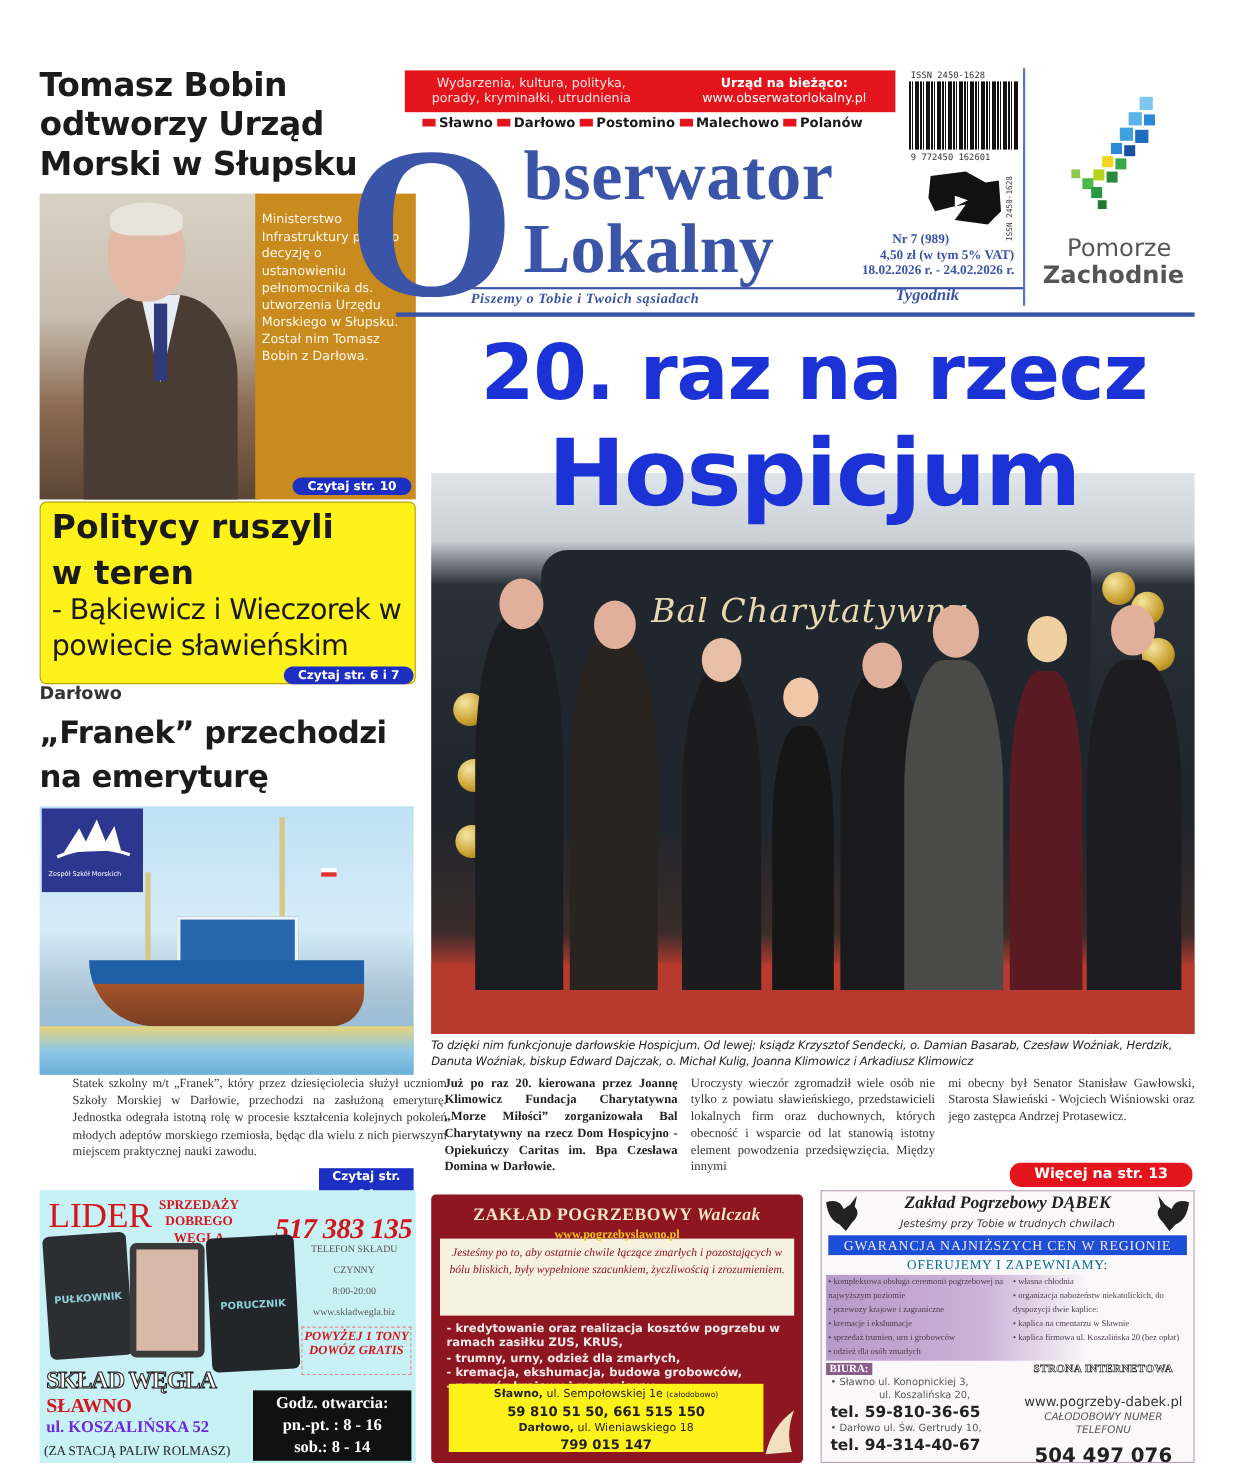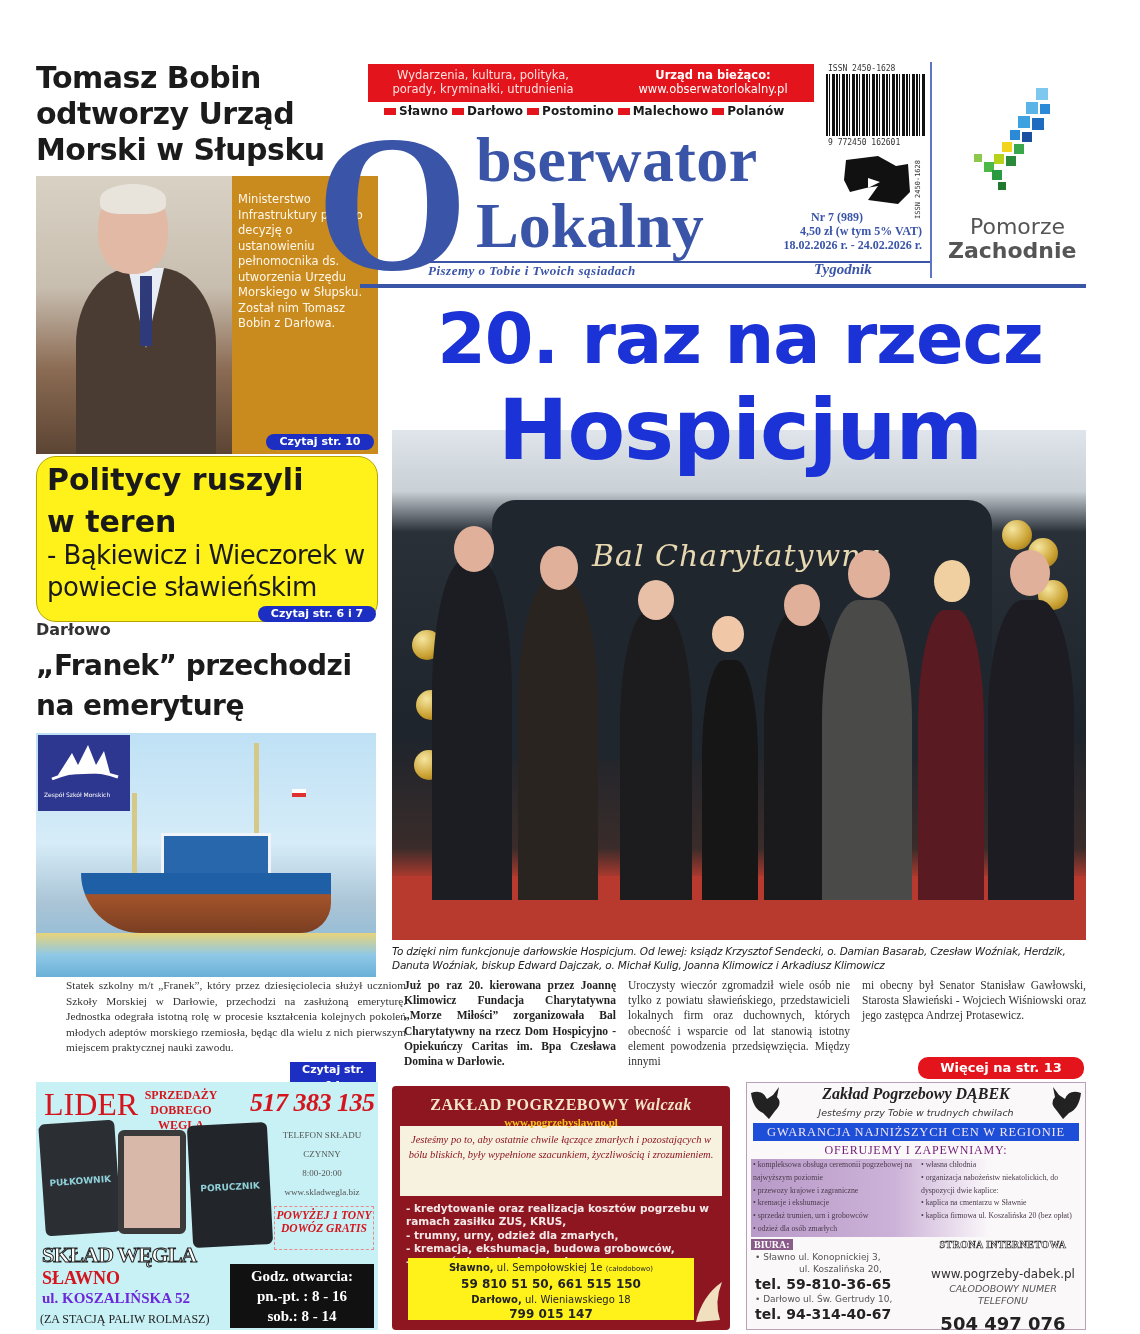--- a/index.html
+++ b/index.html
@@ -11,21 +11,21 @@
   .photo-bobin { left: 36px; top: 176px; width: 200px; height: 278px; background: linear-gradient(180deg,#d9d2c4 0%,#c8beb0 40%,#8a6a52 70%,#5c4534 100%); overflow: hidden; }
   .bobin-head { position: absolute; left: 62px; top: 12px; width: 70px; height: 86px; border-radius: 45%; background: #e2b9a5; }
   .bobin-hair { position: absolute; left: 64px; top: 8px; width: 66px; height: 30px; border-radius: 50% 50% 30% 30%; background: #e8e4dc; }
   .bobin-suit { position: absolute; left: 40px; top: 92px; width: 140px; height: 190px; background: #4a3c33; border-radius: 40% 40% 0 0; }
   .bobin-shirt { position: absolute; left: 92px; top: 92px; width: 36px; height: 80px; background: #e8ecf4; clip-path: polygon(0 0,100% 0,50% 100%); }
   .bobin-tie { position: absolute; left: 104px; top: 100px; width: 12px; height: 70px; background: #2e3a7a; }
   .bobin-box { left: 232px; top: 176px; width: 146px; height: 278px; background: #c98a1e; }
   .bobin-text { position: absolute; left: 6px; top: 16px; width: 132px; font-family: "DejaVu Sans", sans-serif; font-size: 11.5px; line-height: 15.5px; color: #fff7e8; }
   .read-pill { background: #1c2fc2; color: #ffffff; font-family: "DejaVu Sans", sans-serif; font-weight: bold; font-size: 11px; line-height: 16px; padding: 0 8px; border-radius: 9px; text-align: center; }
 
-  .polit-box { left: 36px; top: 456px; width: 342px; height: 166px; background: #fff21a; border: 1px solid #b7a400; border-radius: 20px; }
+  .polit-box { left: 36px; top: 456px; width: 342px; height: 166px; background: #fff21a; border: 1px solid #b7a400; border-radius: 6px; }
   .polit-title { position: absolute; left: 10px; top: 2px; font-family: "DejaVu Sans", sans-serif; font-weight: bold; font-size: 30px; line-height: 42px; color: #1a1a1a; }
   .polit-sub { position: absolute; left: 10px; top: 82px; font-family: "DejaVu Sans", sans-serif; font-size: 26px; line-height: 32px; color: #1a1a1a; letter-spacing: -0.6px; }
 
   .section-label { left: 36px; top: 620px; font-family: "DejaVu Sans", sans-serif; font-weight: bold; font-size: 16px; color: #333; }
   .franek-title { left: 36px; top: 646px; width: 340px; font-family: "DejaVu Sans", sans-serif; font-weight: bold; font-size: 28px; line-height: 40px; color: #1b1b1b; letter-spacing: -0.5px; }
   .ship-photo { left: 36px; top: 733px; width: 340px; height: 244px; background: linear-gradient(180deg,#bfe1f5 0%,#d6ecf8 45%,#aac4d6 70%,#7fb6d6 100%); overflow: hidden; }
   .ship-logo { position: absolute; left: 2px; top: 2px; width: 92px; height: 76px; background: #2e3790; }
   .ship-logo-text { position: absolute; left: 6px; top: 56px; font-size: 6px; color: #fff; font-family: "DejaVu Sans", sans-serif; }
   .ship-hull { position: absolute; left: 45px; top: 140px; width: 250px; height: 60px; background: linear-gradient(180deg,#1f5fa5 0%,#1f5fa5 35%,#a4542a 36%,#7a3e22 100%); border-radius: 0 0 40px 80px; }
   .ship-cabin { position: absolute; left: 125px; top: 100px; width: 110px; height: 45px; background: #2867ab; border: 3px solid #f0f4f8; }
@@ -76,21 +76,21 @@
   .col { top: 978px; font-family: "Liberation Serif", serif; font-size: 11.5px; line-height: 15.2px; color: #333; text-align: justify; }
   .col-1 { left: 404px; width: 212px; font-weight: bold; color: #222; }
   .col-2 { left: 628px; width: 222px; }
   .col-3 { left: 862px; width: 224px; }
   .more-pill { left: 918px; top: 1057px; width: 166px; height: 22px; background: #e3141b; color: #fff; border-radius: 10px; text-align: center; font-family: "DejaVu Sans", sans-serif; font-weight: bold; font-size: 13px; line-height: 22px; }
 
   
   .ad-lider { left: 36px; top: 1082px; width: 342px; height: 248px; background: #c8f1f5; }
   .lider-logo { position: absolute; left: 8px; top: 4px; font-family: "Liberation Serif", serif; font-size: 32px; color: #d4151d; line-height: 36px; }
   .lider-tag { position: absolute; left: 90px; top: 6px; font-family: "Liberation Serif", serif; font-weight: bold; font-size: 12px; line-height: 15px; color: #d4151d; text-align: center; width: 110px; }
-  .lider-phone { position: absolute; left: 214px; top: 6px; font-family: "Liberation Serif", serif; font-weight: bold; font-style: italic; font-size: 26px; color: #d4151d; letter-spacing: -0.5px; }
+  .lider-phone { position: absolute; left: 214px; top: 20px; font-family: "Liberation Serif", serif; font-weight: bold; font-style: italic; font-size: 26px; color: #d4151d; letter-spacing: -0.5px; }
   .lider-info { position: absolute; left: 234px; top: 44px; width: 104px; font-family: "Liberation Serif", serif; font-size: 9px; line-height: 19px; color: #555; text-align: center; }
   .coal-bag { position: absolute; border-radius: 6px; }
   .lider-free { position: absolute; left: 238px; top: 124px; width: 100px; height: 44px; border: 1px dashed #e48a8a; font-family: "Liberation Serif", serif; font-weight: bold; font-style: italic; font-size: 11.5px; line-height: 13px; color: #d4151d; text-align: center; padding-top: 2px; }
   .lider-sklad { position: absolute; left: 6px; top: 160px; font-family: "Liberation Serif", serif; font-weight: bold; font-size: 22px; color: #ffffff; -webkit-text-stroke: 1px #222; letter-spacing: -1px; }
   .lider-town { position: absolute; left: 6px; top: 186px; font-family: "Liberation Serif", serif; font-weight: bold; font-size: 18px; color: #d4151d; }
   .lider-addr { position: absolute; left: 6px; top: 208px; font-family: "Liberation Serif", serif; font-weight: bold; font-size: 15px; color: #6d28d9; }
   .lider-note { position: absolute; left: 4px; top: 230px; font-family: "Liberation Serif", serif; font-size: 12px; color: #222; }
   .lider-hours { position: absolute; left: 194px; top: 182px; width: 144px; height: 64px; background: #111; color: #fff; font-family: "Liberation Serif", serif; font-weight: bold; font-size: 15px; line-height: 20px; text-align: center; padding-top: 2px; }
 
   .ad-walczak { left: 392px; top: 1086px; width: 338px; height: 244px; background: #8e1620; border-radius: 4px; }
@@ -101,21 +101,21 @@
   .walczak-motto { position: absolute; left: 14px; top: 46px; width: 310px; text-align: center; font-family: "Liberation Serif", serif; font-style: italic; font-size: 10.5px; line-height: 15px; color: #8e1620; }
   .walczak-list { position: absolute; left: 14px; top: 116px; width: 320px; font-family: "DejaVu Sans", sans-serif; font-weight: bold; font-size: 10.5px; line-height: 13.3px; color: #f5e8e8; }
   .walczak-yellow { position: absolute; left: 16px; top: 172px; width: 286px; height: 62px; background: #fff21a; font-family: "DejaVu Sans", sans-serif; font-size: 10px; line-height: 15px; color: #222; text-align: center; padding-top: 2px; }
   .walczak-yellow b { font-weight: bold; }
   .walczak-num { font-weight: bold; font-size: 12px; }
 
   .ad-dabek { left: 746px; top: 1082px; width: 340px; height: 248px; background: #fbf8fa; border: 1px solid #b8a0b8; }
   .dabek-title { position: absolute; left: 0; top: 2px; width: 100%; text-align: center; font-family: "Liberation Serif", serif; font-weight: bold; font-style: italic; font-size: 16px; color: #222; }
   .dabek-motto { position: absolute; left: 0; top: 24px; width: 100%; text-align: center; font-family: "DejaVu Sans", sans-serif; font-style: italic; font-size: 9.5px; color: #333; }
   .dabek-band { position: absolute; left: 6px; top: 40px; width: 326px; height: 18px; background: #1d4ed8; color: #f3e6f3; text-align: center; font-family: "Liberation Serif", serif; font-size: 12.5px; line-height: 18px; letter-spacing: 0.8px; text-transform: uppercase; }
-  .dabek-offer { position: absolute; left: 0; top: 60px; width: 100%; text-align: center; font-family: "Liberation Serif", serif; font-size: 12px; color: #701a75; letter-spacing: 0.8px; }
+  .dabek-offer { position: absolute; left: 0; top: 60px; width: 100%; text-align: center; font-family: "Liberation Serif", serif; font-size: 12px; color: #0369a1; letter-spacing: 0.8px; }
   .dabek-purple { position: absolute; left: 4px; top: 76px; width: 240px; height: 78px; background: linear-gradient(90deg,#b89ac8 0%,#ccb2d8 60%,rgba(230,215,235,0) 100%); }
   .dabek-l { position: absolute; left: 6px; top: 76px; width: 166px; font-family: "Liberation Serif", serif; font-size: 7.8px; line-height: 12.8px; color: #4a3a4a; }
   .dabek-r { position: absolute; left: 174px; top: 76px; width: 160px; font-family: "Liberation Serif", serif; font-size: 7.8px; line-height: 12.8px; color: #4a3a4a; }
   .dabek-office { position: absolute; left: 4px; top: 156px; font-family: "Liberation Serif", serif; font-weight: bold; font-size: 10px; color: #fff; background: #8a5c8a; padding: 0 3px; }
   .dabek-addrs { position: absolute; left: 8px; top: 168px; width: 160px; font-family: "DejaVu Sans", sans-serif; font-size: 9px; line-height: 12px; color: #555; }
   .dabek-tel { font-family: "DejaVu Sans", sans-serif; font-weight: bold; font-size: 14px; color: #222; line-height: 18px; }
   .dabek-right { position: absolute; left: 176px; top: 156px; width: 160px; text-align: center; font-family: "DejaVu Sans", sans-serif; }
   .dabek-www-h { font-family: "Liberation Serif", serif; font-weight: bold; font-size: 10px; color: #fff; -webkit-text-stroke: 0.6px #333; letter-spacing: 0.4px; }
   .dabek-www { font-size: 12px; color: #333; line-height: 18px; margin-top: 15px; }
   .dabek-24 { font-style: italic; font-size: 9.5px; line-height: 12px; color: #555; }

